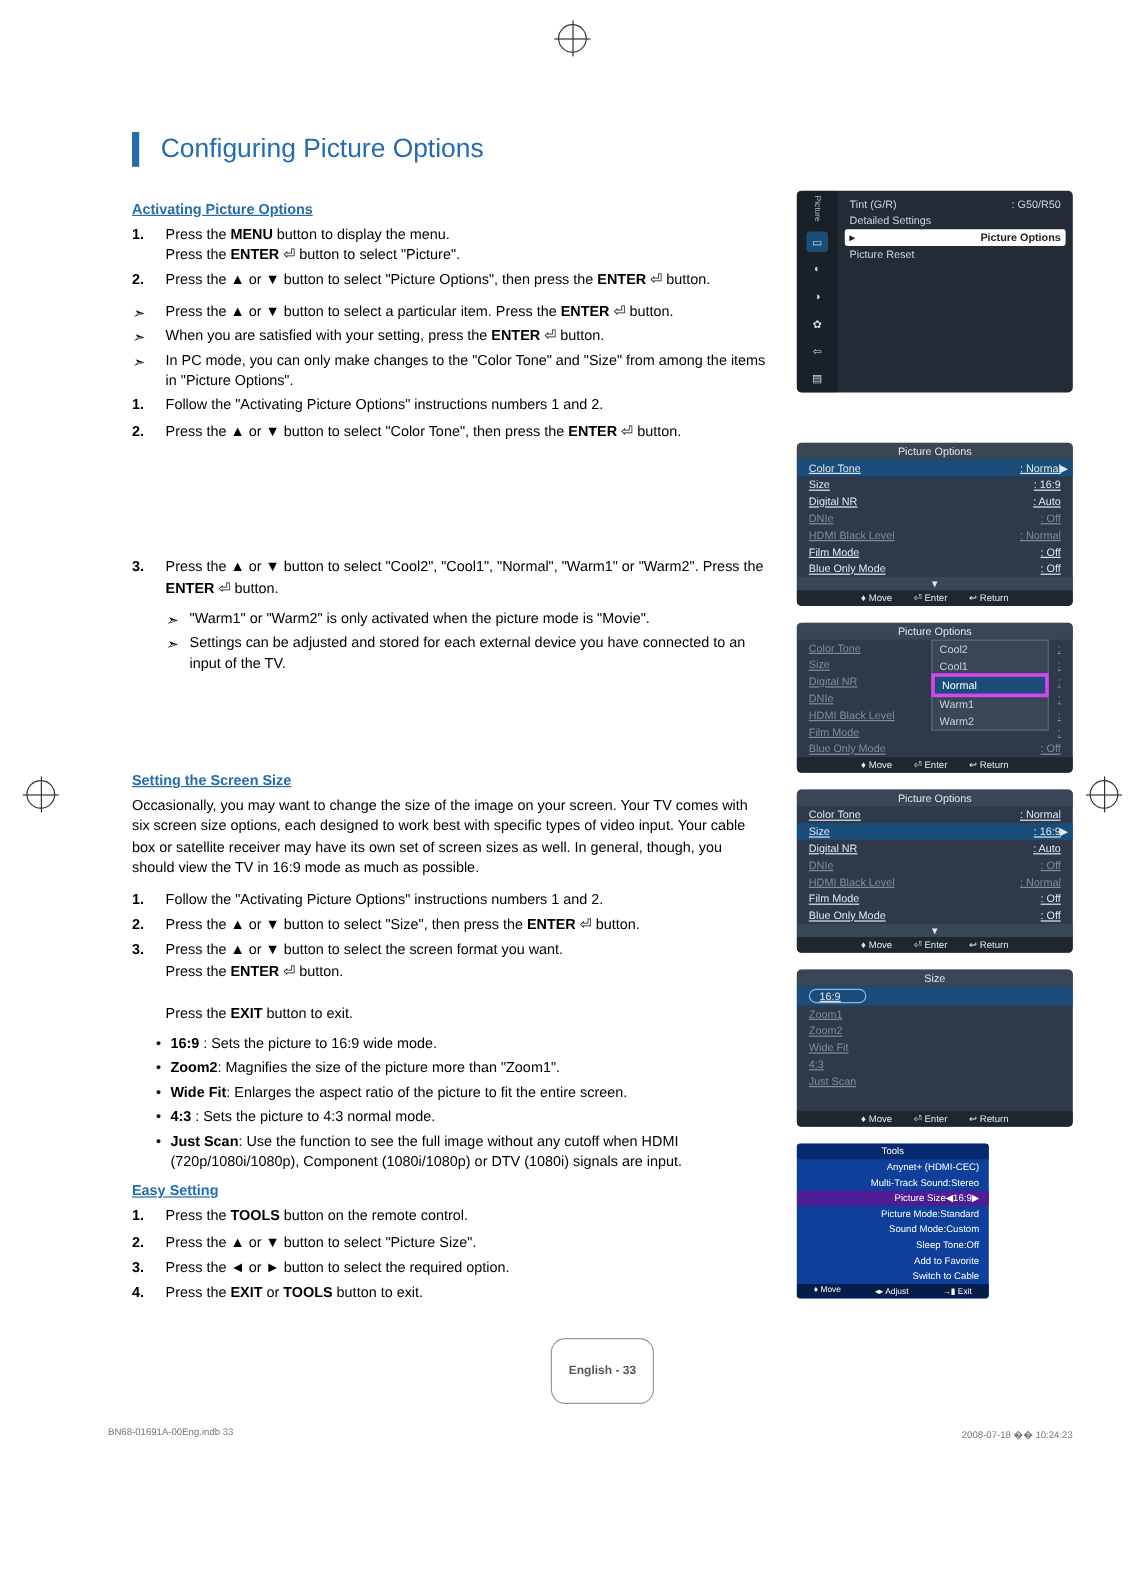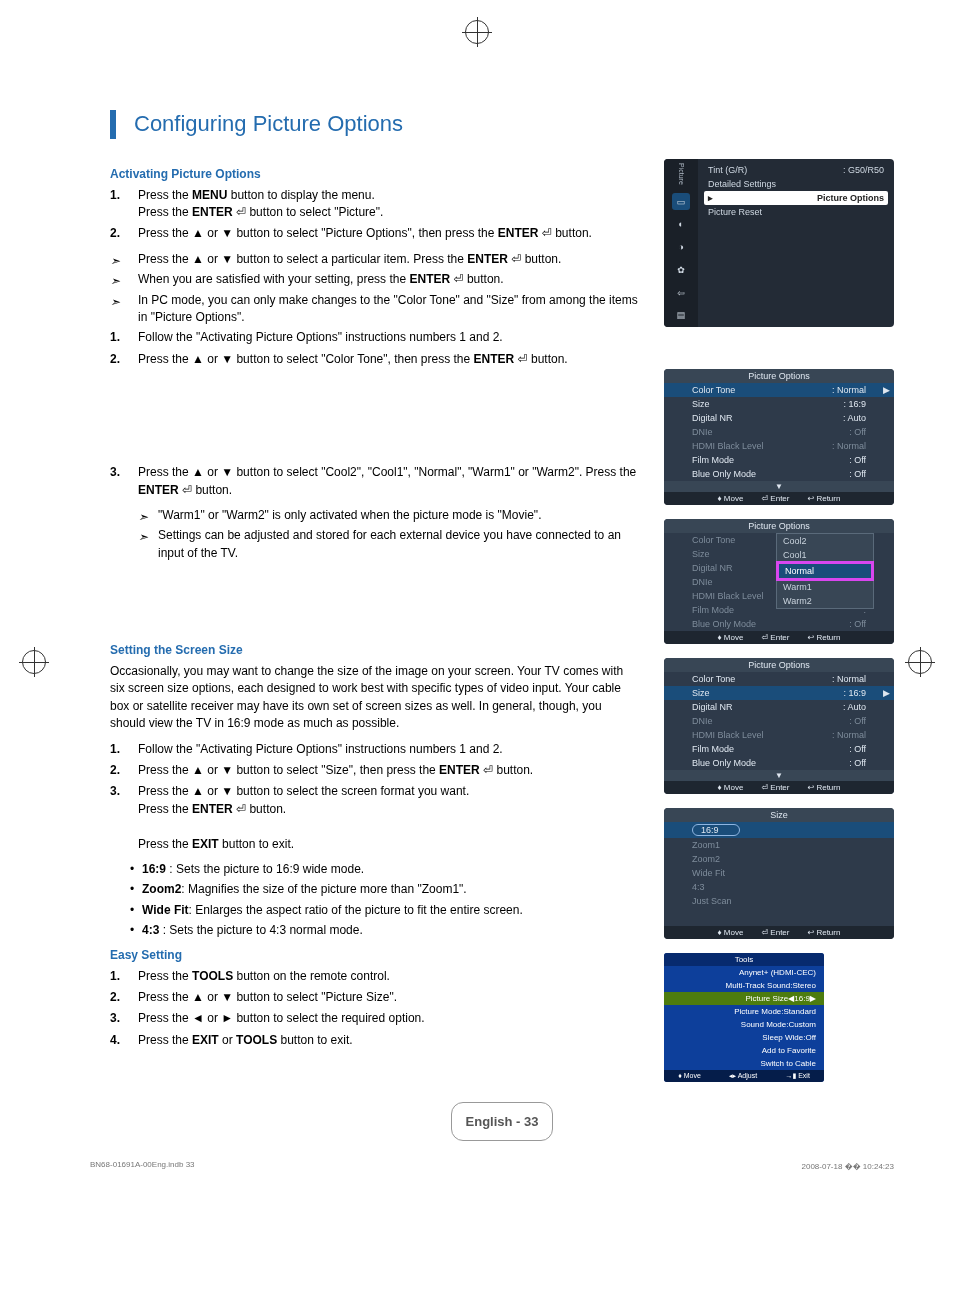--- a/index.html
+++ b/index.html
@@ -33,20 +33,21 @@
   }
   .content {
     display:flex;
     gap:24px;
   }
   .left-col { flex:1; }
   .right-col { width:230px; flex-shrink:0;}
   .sub-head {
     color:#246caf;
     font-weight:bold;
+    text-decoration:underline;
     margin:8px 0 6px 0;
   }
   ol.num {
     list-style:none;
     padding:0;
     margin:0 0 8px 0;
   }
   ol.num > li {
     padding-left:28px;
     position:relative;
@@ -90,22 +91,23 @@
   .osd .title-bar {
     text-align:center;
     background:#384655;
     padding:2px 0;
     font-size:9px;
   }
   .osd .row {
     display:flex;
     justify-content:space-between;
     align-items:center;
-    padding:2px 28px;
+    padding:2px 10px;
     position:relative;
+    text-decoration:underline;
   }
   .osd .row.sel {
     background:#1a4d7a;
   }
   .osd .row.dim { color:#7e8c9b;}
   .osd .row .arrow-r { position:absolute; right:4px;}
   .osd .foot {
     background:#1e2630;
     display:flex;
     justify-content:center;
@@ -163,33 +165,33 @@
   .tools {
     width:160px;
     background:#0d3f9b;
     color:#fff;
     font-size:8px;
     border-radius:3px;
     overflow:hidden;
     margin-top:0;
   }
   .tools .trow { display:flex; justify-content:flex-end; padding:2px 8px;}
-  .tools .trow.hl { background:#4d7c0f;}
+  .tools .trow.hl { background:#4c1d95;}
   .tools .thead { text-align:center; background:#072a6e; padding:2px 0;}
   .tools .tfoot { background:#051d4a; display:flex; justify-content:space-around; padding:2px 0; font-size:7px;}
   .page-num {
     text-align:center;
     margin-top:20px;
   }
   .page-num span {
     display:inline-block;
     border:1px solid #999;
     border-radius:12px;
-    padding:11px 14px;
-    font-size:13px;
+    padding:21px 14px;
+    font-size:10px;
     font-weight:bold;
     color:#555;
   }
   .footer {
     display:flex;
     justify-content:space-between;
     font-size:8px;
     color:#777;
     position:absolute;
     bottom:20px;
@@ -262,20 +264,21 @@
           <span>Press the ▲ or ▼ button to select the screen format you want.</span><br>
           <span>Press the </span><b>ENTER</b> <span class="enter-icon">⏎</span><span> button.</span><br><br>
           <span>Press the </span><b>EXIT</b><span> button to exit.</span>
         </li>
       </ol>
       <ul class="bullet-list">
         <li><b>16:9</b><span> : Sets the picture to 16:9 wide mode.</span></li>
         <li><b>Zoom2</b><span>: Magnifies the size of the picture more than "Zoom1".</span></li>
         <li><b>Wide Fit</b><span>: Enlarges the aspect ratio of the picture to fit the entire screen.</span></li>
         <li><b>4:3</b><span> : Sets the picture to 4:3 normal mode.</span></li>
+        <li><b>Just Scan</b><span>: Use the function to see the full image without any cutoff when HDMI (720p/1080i/1080p), Component (1080i/1080p) or DTV (1080i) signals are input.</span></li>
       </ul>
 
       <div class="sub-head">Easy Setting</div>
       <ol class="num">
         <li><span class="n">1.</span>
           <span>Press the </span><b>TOOLS</b><span> button on the remote control.</span>
         </li>
         <li><span class="n">2.</span><span>Press the ▲ or ▼ button to select "Picture Size".</span></li>
         <li><span class="n">3.</span><span>Press the ◄ or ► button to select the required option.</span></li>
         <li><span class="n">4.</span>
@@ -486,21 +489,21 @@
             <span>Picture Mode</span>
             <span>:</span>
             <span>Standard</span>
           </div>
         <div class="trow">
             <span>Sound Mode</span>
             <span>:</span>
             <span>Custom</span>
           </div>
         <div class="trow">
-            <span>Sleep Wide</span>
+            <span>Sleep Tone</span>
             <span>:</span>
             <span>Off</span>
           </div>
         <div class="trow">
             <span>Add to Favorite</span>
           </div>
         <div class="trow">
             <span>Switch to Cable</span>
           </div>
         <div class="tfoot">

